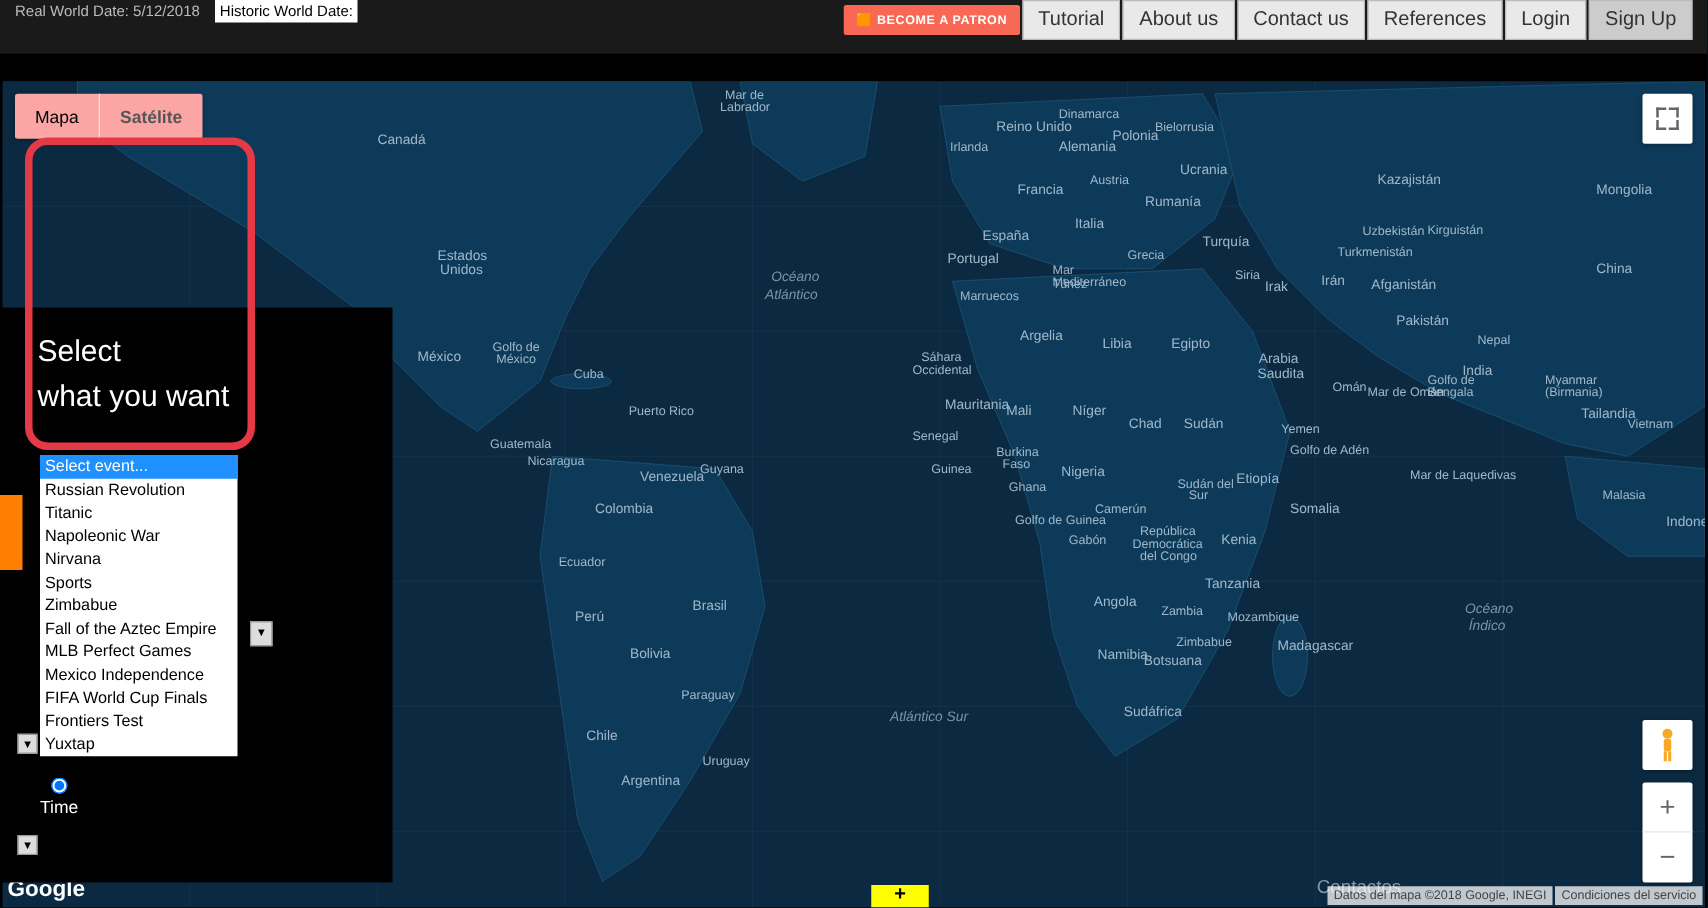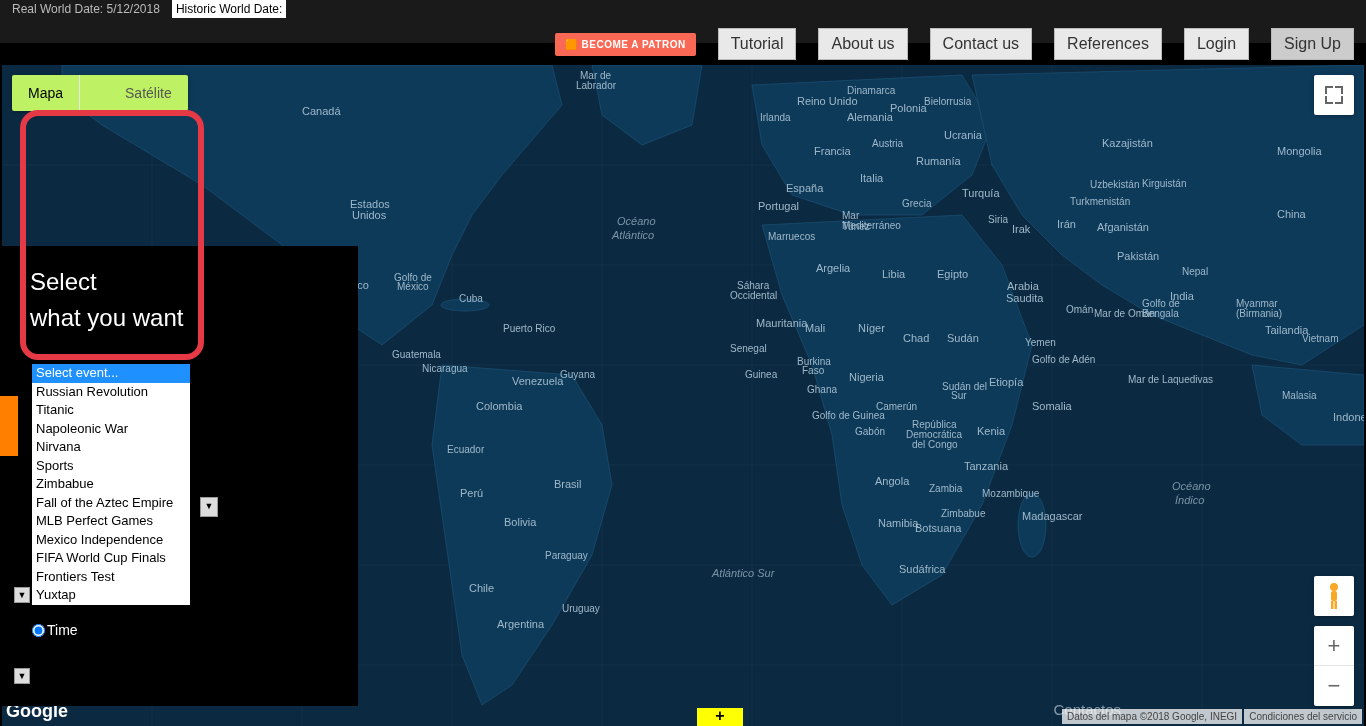--- a/index.html
+++ b/index.html
@@ -2,36 +2,36 @@
 <html><head>
 <meta charset="utf-8">
 <style>
 * { margin: 0; padding: 0; box-sizing: border-box; font-family: Arial, sans-serif; }
 html, body { width: 1366px; height: 726px; overflow: hidden; background: #000; position: relative; }
 
 
 .top-bar { position: absolute; top: 0; left: 0; right: 0; height: 44px; background: #1a1a1a; display: flex; align-items: flex-start; padding: 0 12px; z-index: 100; border-bottom: 1px solid #000; }
 .date-info { color: #bbb; font-size: 12px; display: flex; gap: 12px; align-items: center; }
 .historic-date { background: #fff; color: #000; padding: 2px 4px; }
-.top-nav { margin-left: auto; display: flex; gap: 22px; align-items: center; margin-top: 28px; }
+.top-nav { margin-left: auto; display: flex; gap: 2px; align-items: center; }
 .patron-btn { background: #f96854; border: none; padding: 6px 10px; font-size: 10px; color: #fff; font-weight: bold; letter-spacing: 0.5px; cursor: pointer; border-radius: 2px; }
 .nav-btn { background: #e9e9e9; border: 1px solid #bbb; padding: 6px 12px; font-size: 16px; color: #333; cursor: pointer; }
 .nav-btn.signup { background: #ccc; }
 
 
 .map-area { position: absolute; top: 65px; left: 2px; right: 2px; bottom: 0; background: linear-gradient(180deg, #0a2238 0%, #0c2a42 50%, #0a2238 100%); overflow: hidden; }
 .map-svg { width: 100%; height: 100%; }
 .country-label { fill: #9fb8c9; font-size: 10px; font-family: Arial; }
 .country-label.big { font-size: 11px; font-weight: 500; }
 .ocean-label { fill: #7a94a6; font-size: 11px; font-style: italic; }
 .grid-line { stroke: #1a3850; stroke-width: 0.5; }
 
 
-.map-type { position: absolute; top: 75px; left: 12px; background: #bef264; border-radius: 2px; box-shadow: 0 1px 4px rgba(0,0,0,0.3); display: flex; z-index: 50; gap: 29px; }
-.map-type button { border: none; background: transparent; padding: 10px 16px; font-size: 14px; cursor: pointer; color: #565656; }
+.map-type { position: absolute; top: 75px; left: 12px; background: #fca5a5; border-radius: 2px; box-shadow: 0 1px 4px rgba(0,0,0,0.3); display: flex; z-index: 50; }
+.map-type button { border: none; background: transparent; padding: 10px 16px; font-size: 14px; cursor: pointer; color: #565656; font-weight: bold; }
 .map-type button.active { color: #000; font-weight: 500; }
 .map-type button:first-child { border-right: 1px solid #e6e6e6; }
 
 
 .fullscreen-btn { position: absolute; top: 75px; right: 12px; width: 40px; height: 40px; background: #fff; border: none; border-radius: 2px; box-shadow: 0 1px 4px rgba(0,0,0,0.3); cursor: pointer; z-index: 50; display: flex; align-items: center; justify-content: center; }
 .fullscreen-icon { width: 18px; height: 18px; position: relative; }
 .fullscreen-icon::before, .fullscreen-icon::after { content: ''; position: absolute; width: 6px; height: 6px; border: 2px solid #666; }
 .fullscreen-icon::before { top: 0; left: 0; border-right: none; border-bottom: none; }
 .fullscreen-icon::after { bottom: 0; right: 0; border-left: none; border-top: none; }
 .fullscreen-icon span::before, .fullscreen-icon span::after { content: ''; position: absolute; width: 6px; height: 6px; border: 2px solid #666; }
@@ -39,30 +39,30 @@
 .fullscreen-icon span::after { bottom: 0; left: 0; border-right: none; border-top: none; }
 
 
 .pegman { position: absolute; right: 12px; bottom: 110px; width: 40px; height: 40px; background: #fff; border-radius: 2px; box-shadow: 0 1px 4px rgba(0,0,0,0.3); z-index: 50; display: flex; align-items: center; justify-content: center; cursor: grab; }
 .pegman-icon { width: 14px; height: 28px; }
 .zoom-ctrl { position: absolute; right: 12px; bottom: 20px; width: 40px; background: #fff; border-radius: 2px; box-shadow: 0 1px 4px rgba(0,0,0,0.3); z-index: 50; }
 .zoom-ctrl button { display: block; width: 100%; height: 40px; border: none; background: transparent; font-size: 22px; color: #666; cursor: pointer; }
 .zoom-ctrl button:first-child { border-bottom: 1px solid #e6e6e6; }
 
 
-.side-panel { position: absolute; top: 246px; left: 0; width: 358px; height: 460px; background: #000; z-index: 60; padding: 0; }
+.side-panel { position: absolute; top: 246px; left: 0; width: 314px; height: 460px; background: #000; z-index: 60; padding: 0; }
 .panel-title { color: #fff; font-size: 24px; font-weight: normal; padding: 18px 30px 0 30px; line-height: 1.5; }
 .orange-tab { position: absolute; left: 0; top: 150px; width: 18px; height: 60px; background: #ff7f00; }
 .highlight-box { position: absolute; top: 110px; left: 20px; width: 184px; height: 250px; border: 6px solid #e63946; border-radius: 18px; z-index: 70; pointer-events: none; }
 .event-list { position: absolute; top: 118px; left: 32px; width: 158px; background: #fff; z-index: 65; font-size: 13px; }
 .event-list .item { padding: 1px 4px; color: #000; cursor: pointer; line-height: 16.5px; white-space: nowrap; overflow: hidden; }
 .event-list .item.selected { background: #1e90ff; color: #fff; }
 .select-wrap { position: relative; display: inline-block; }
 .select-arrow { position: absolute; right: 2px; top: 2px; width: 16px; height: 16px; background: #ddd; border: 1px solid #999; font-size: 9px; text-align: center; line-height: 14px; pointer-events: none; z-index: 66; }
-.assoc-radio { position: absolute; top: 376px; left: 32px; color: #fff; font-size: 14px; display: flex; align-items: center; gap: 2px; }
+.assoc-radio { position: absolute; top: 376px; left: 32px; color: #fff; font-size: 14px; display: flex; align-items: center; gap: 2px; flex-direction: column; }
 .assoc-radio input { margin: 0; }
 
 
 .google-logo { position: absolute; bottom: 4px; left: 6px; color: #fff; font-size: 18px; font-weight: 700; font-family: 'Product Sans', Arial; z-index: 40; }
 .bottom-plus { position: absolute; bottom: 0; left: 697px; width: 46px; height: 18px; background: #ffff00; color: #000; font-size: 16px; font-weight: bold; text-align: center; line-height: 16px; z-index: 40; cursor: pointer; }
 .contactos { position: absolute; bottom: 8px; right: 245px; color: #8898a6; font-size: 15px; z-index: 40; }
 .attribution { position: absolute; bottom: 2px; right: 4px; display: flex; gap: 2px; z-index: 40; }
 .attribution span { background: rgba(255,255,255,0.75); color: #444; font-size: 10px; padding: 2px 5px; }
 .hidden-select { position: absolute; top: 251px; left: 200px; width: 18px; height: 20px; background: #ddd; border: 1px solid #999; font-size: 9px; text-align: center; line-height: 16px; z-index: 55; }
 </style>

